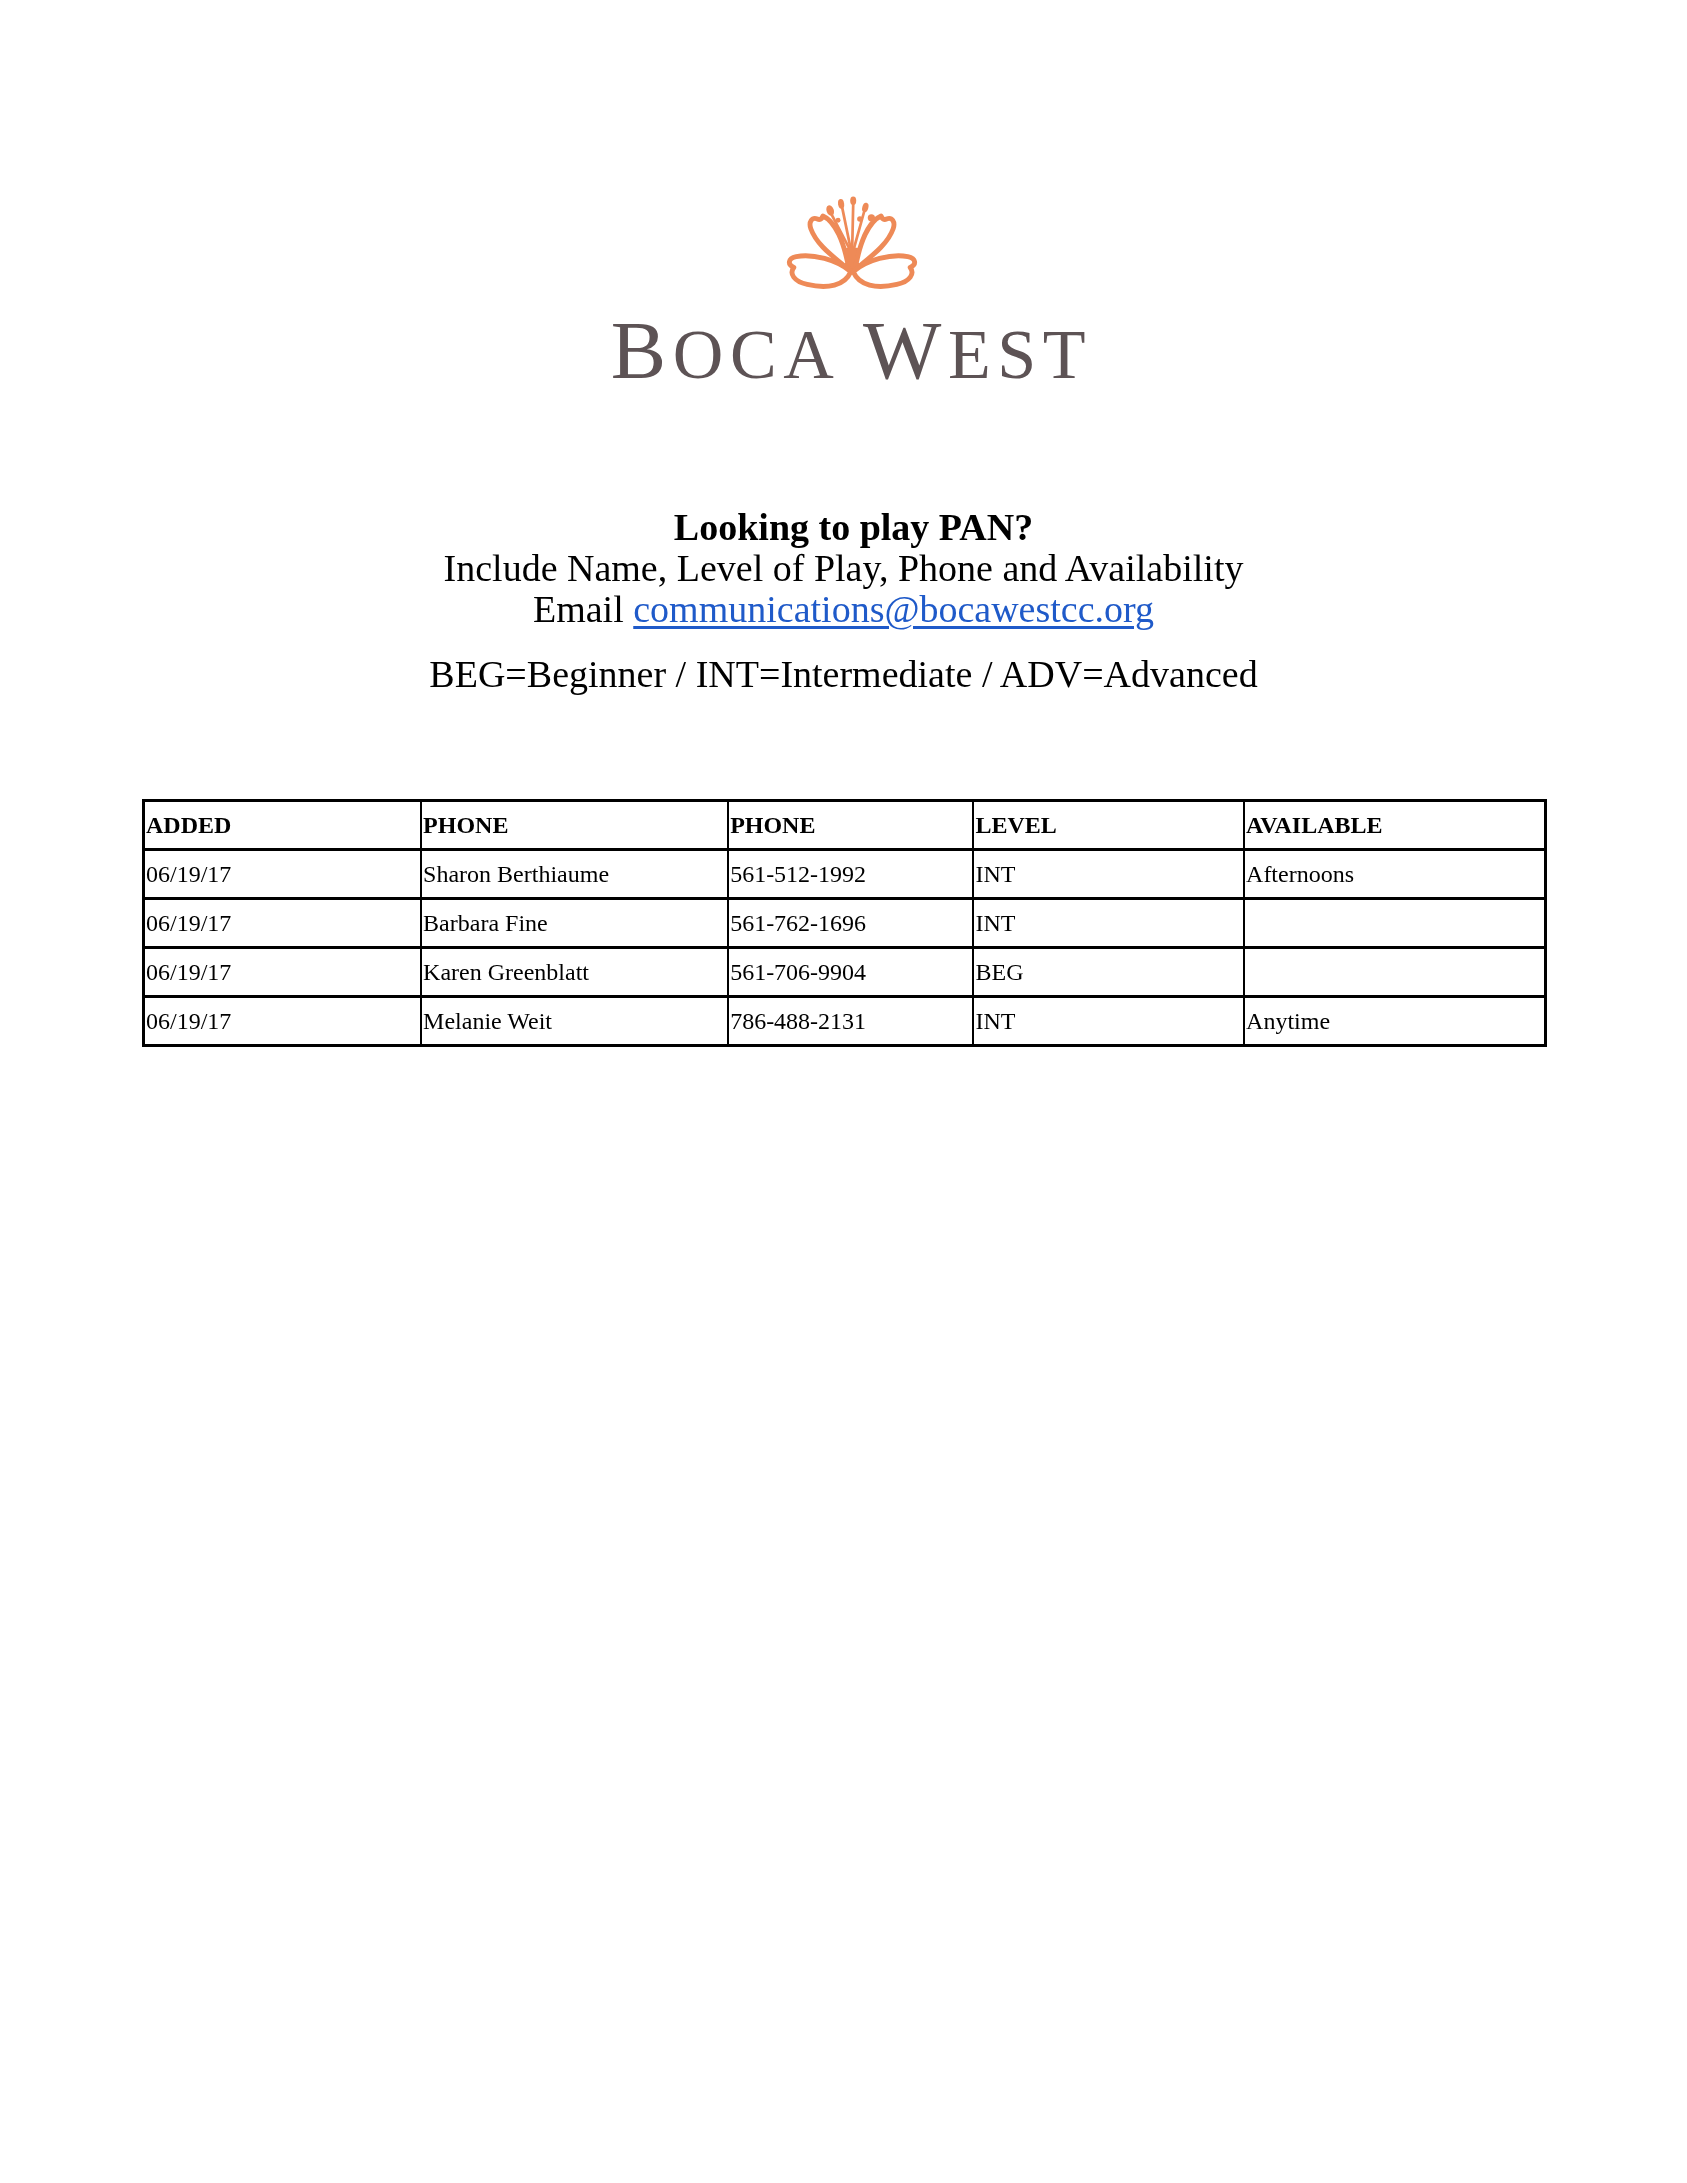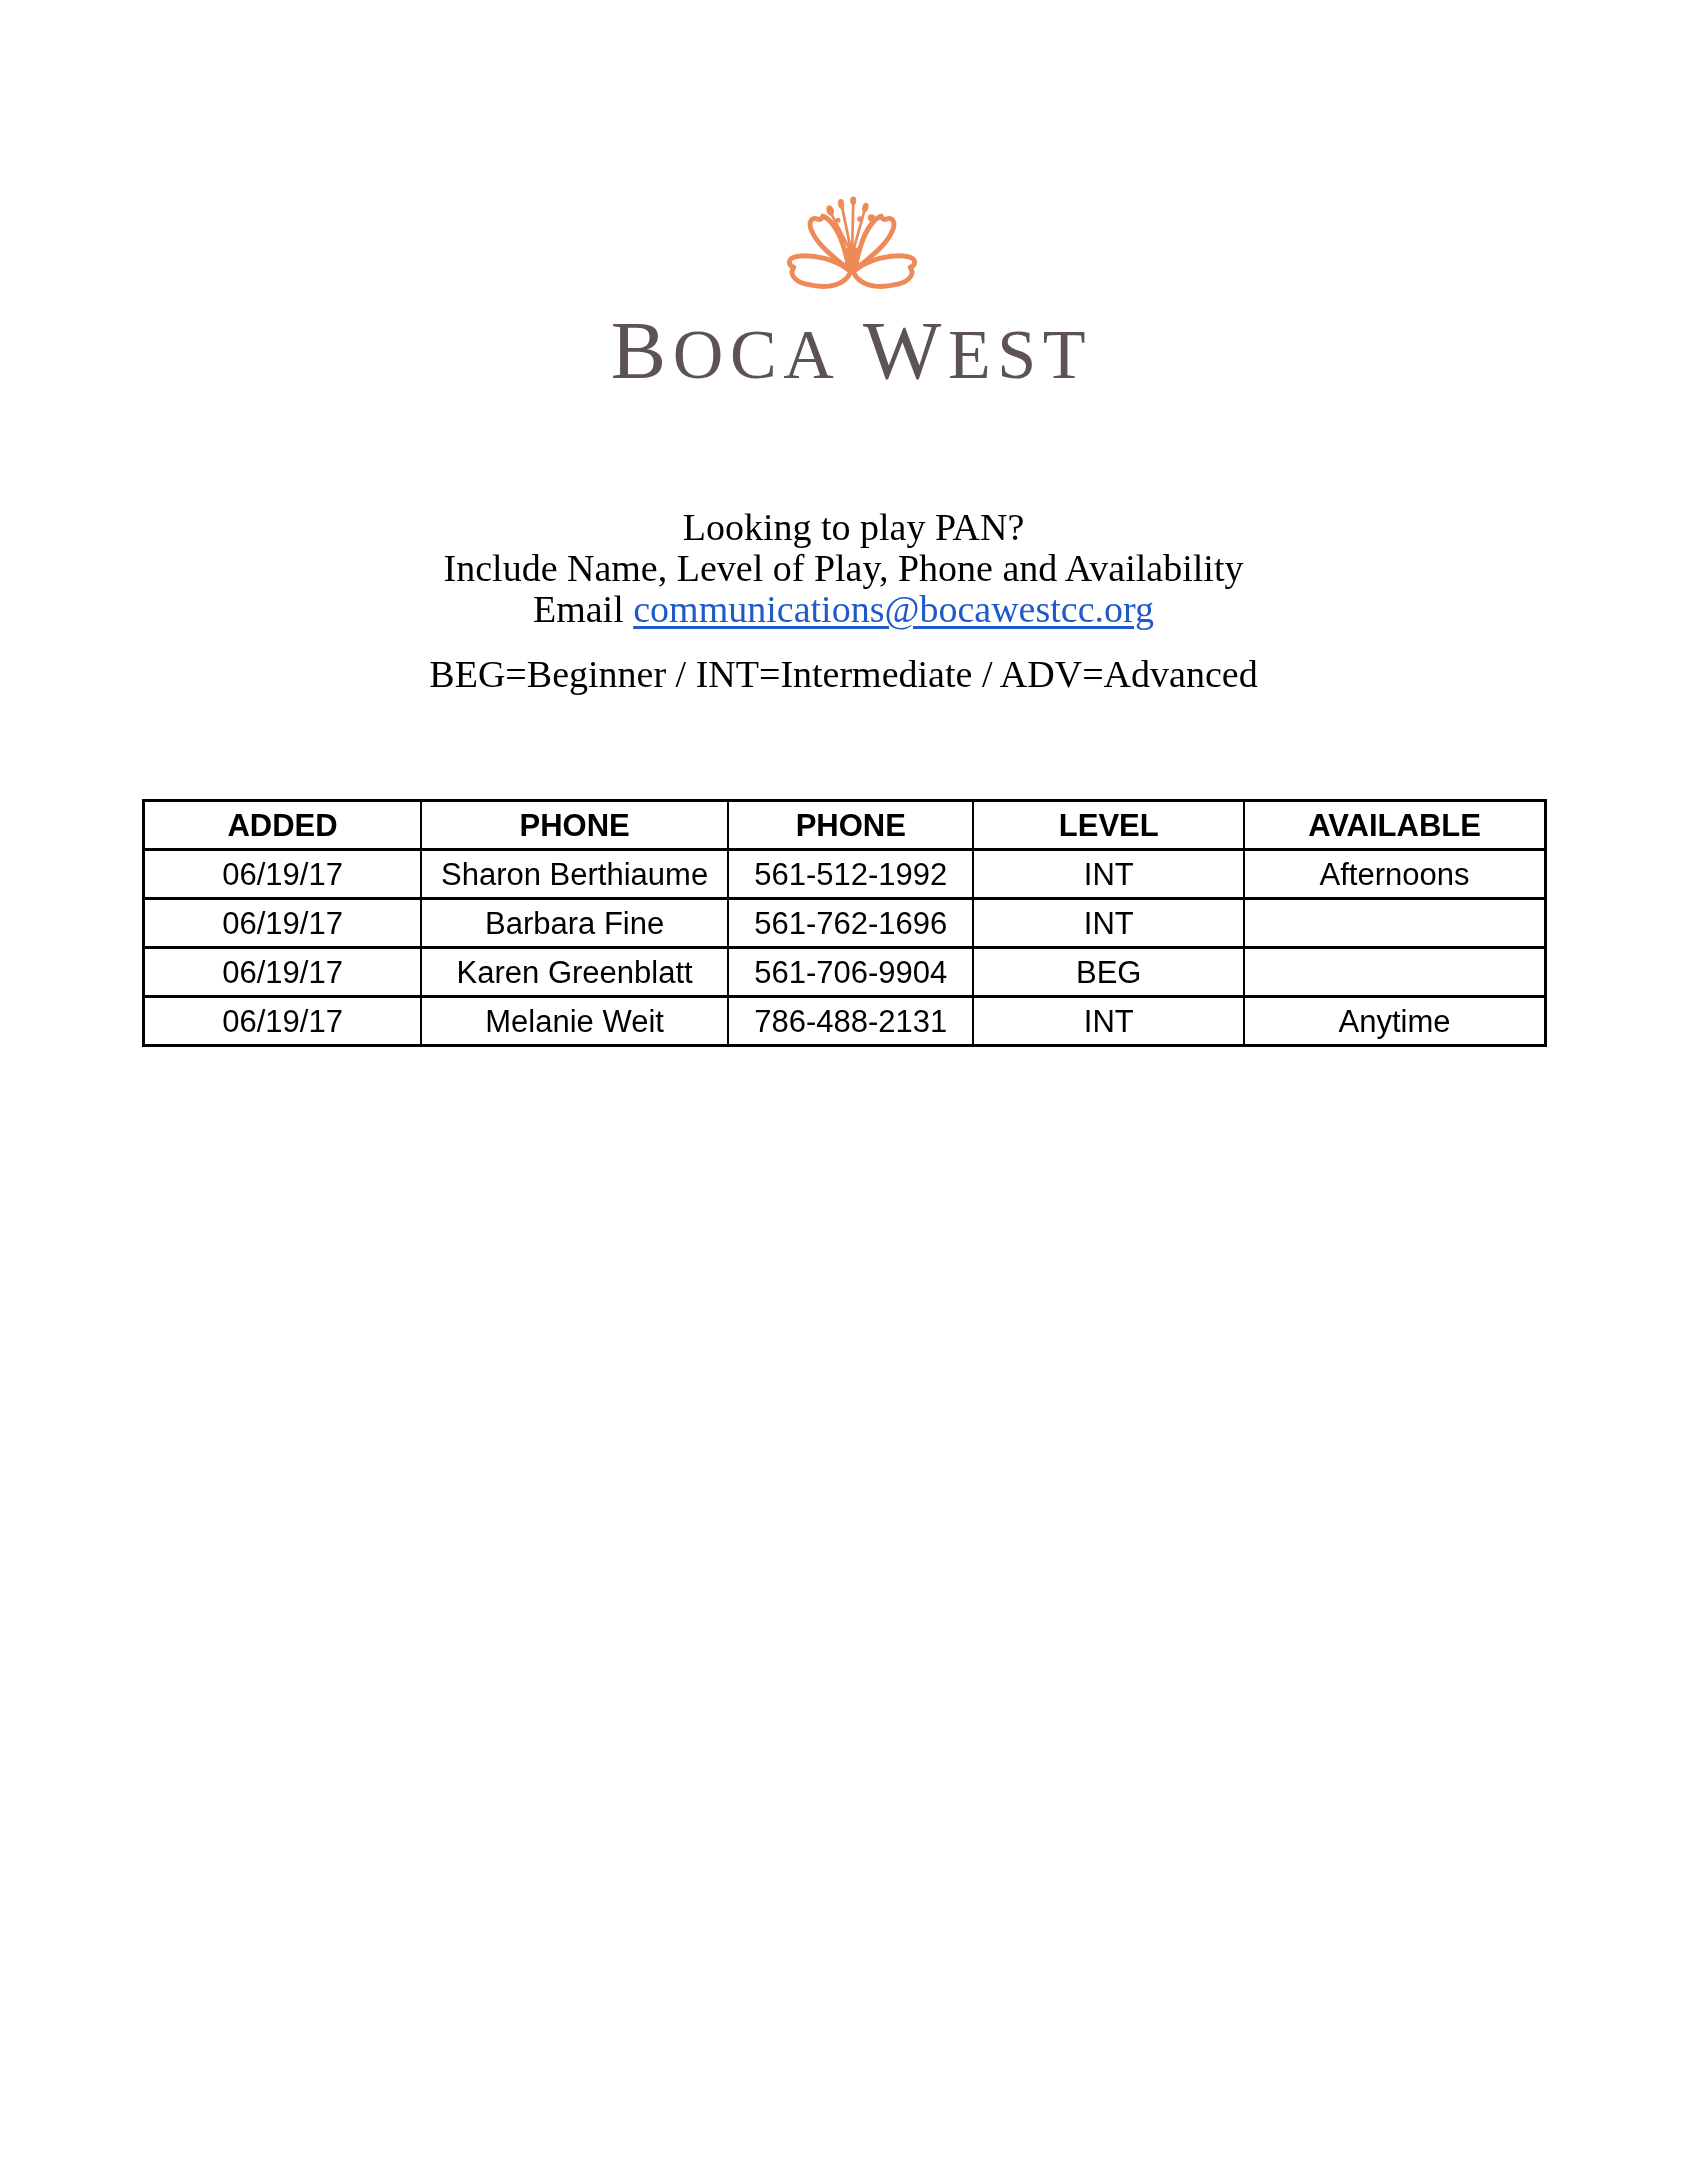--- a/index.html
+++ b/index.html
@@ -43,21 +43,21 @@
   
   .intro {
     position:absolute;
     top:507px; left:0;
     width:100%;
     text-align:center;
     font-size:38px;
     line-height:41px;
   }
   .intro p { margin:0; }
-  .intro .title { font-weight:normal;padding-left:20px; }
+  .intro .title { font-weight:bold;padding-left:20px; }
   .intro .legend { margin-top:24px; }
   .email-link {
     color:#1f5ac9;
     text-decoration:underline;
     text-decoration-thickness:2.6px;
     text-underline-offset:4px;
     cursor:pointer;
   }
 
   
@@ -70,25 +70,25 @@
     width:100%;
     border-collapse:collapse;
     table-layout:fixed;
     border:3.3px solid #000;
   }
   table.roster th, table.roster td {
     border:2.6px solid #000;
     border-top-width:3.3px;
     border-bottom-width:3.3px;
     height:44px;
-    font-size:31px;
+    font-size:24px;
     line-height:1;
-    text-align:center;
+    text-align:left;
     vertical-align:middle;
-    font-family:Liberation Sans, sans-serif;
+    font-family:Liberation Serif, serif;
     overflow:hidden;
     white-space:nowrap;
   }
   table.roster th { font-weight:bold; }
 </style>
 </head>
 <body>
 
 <div class="page">
 

